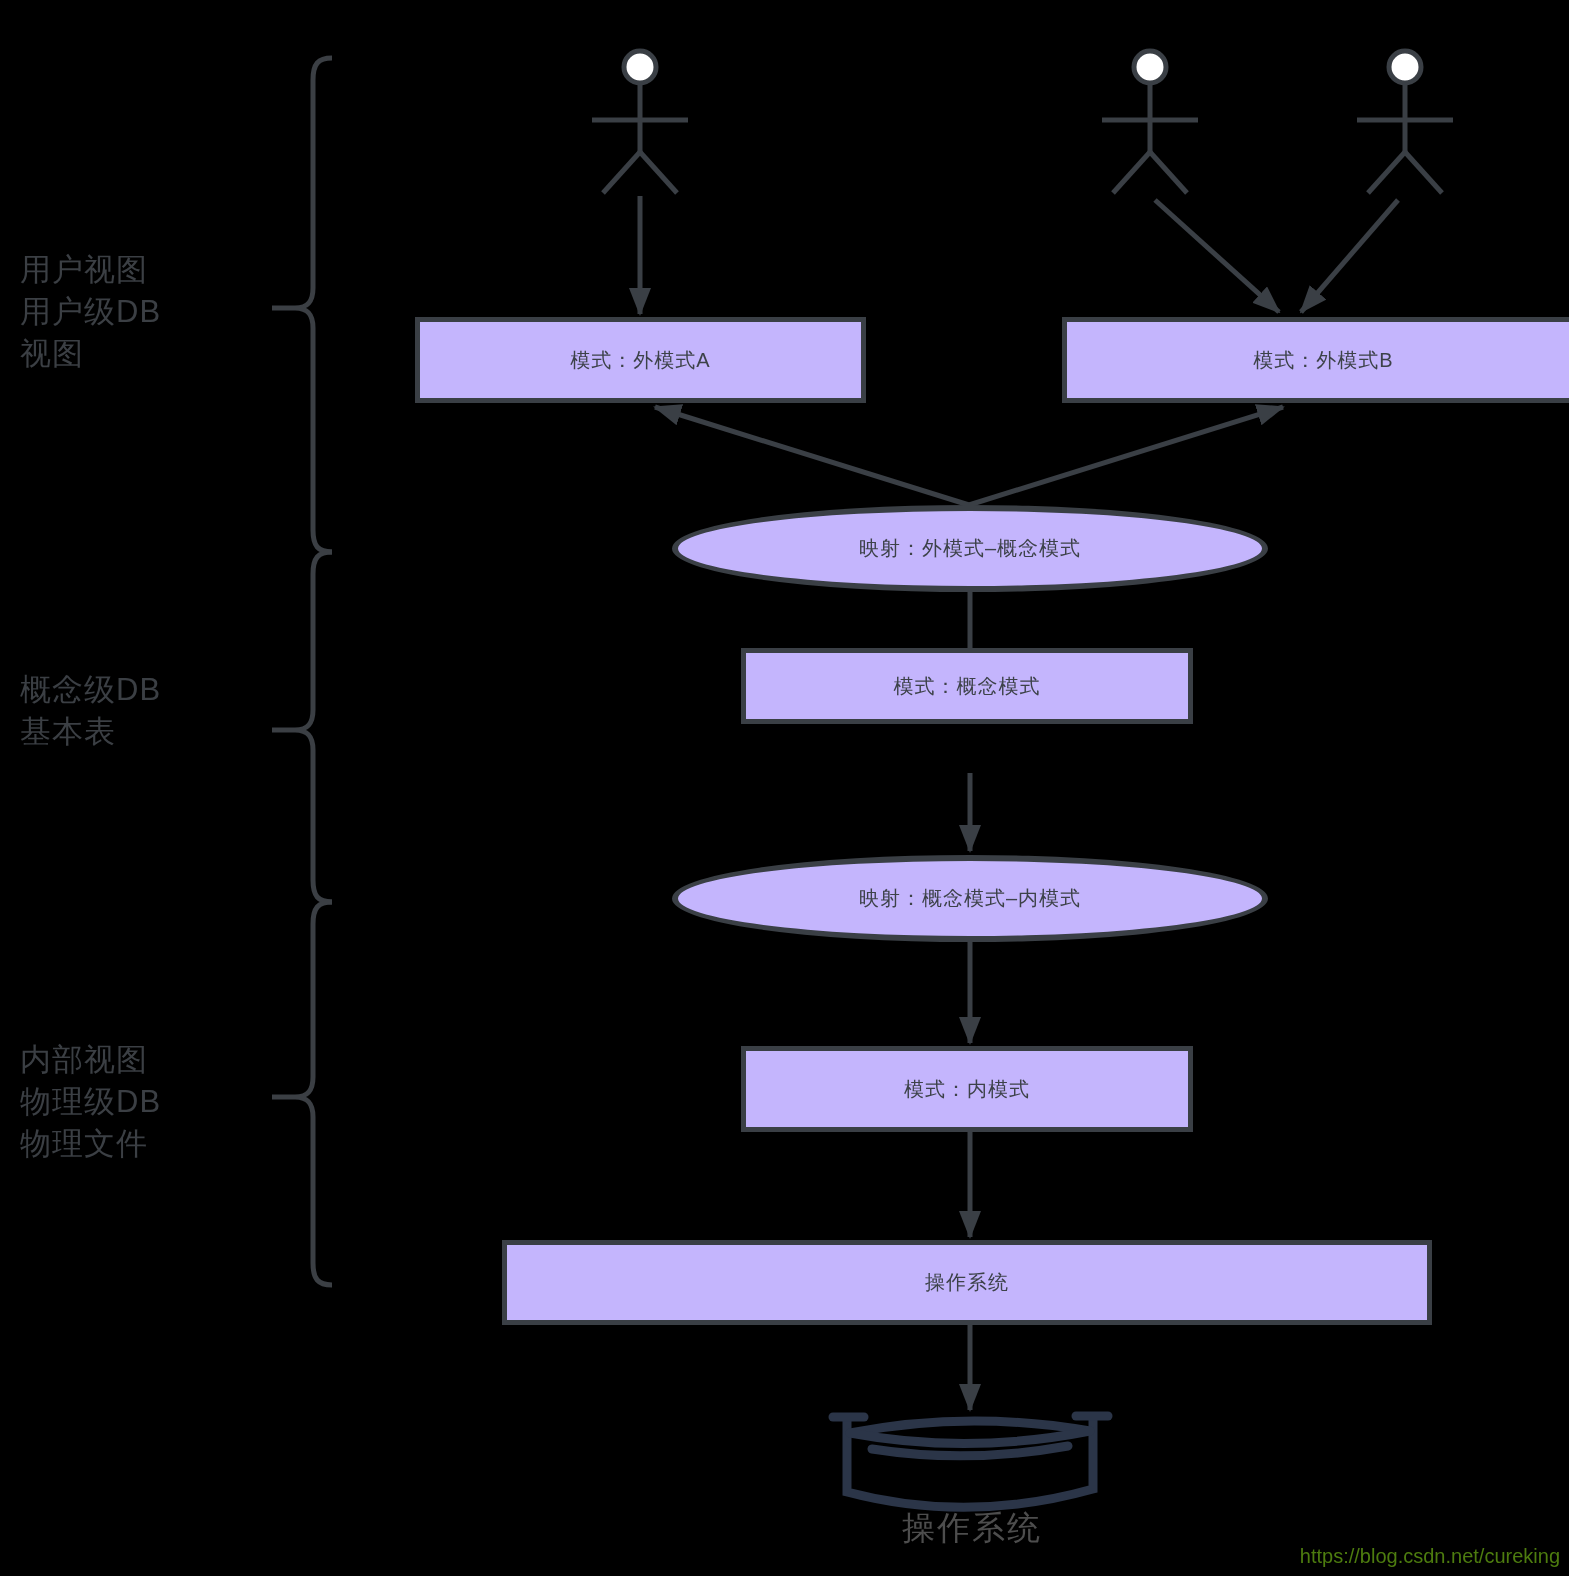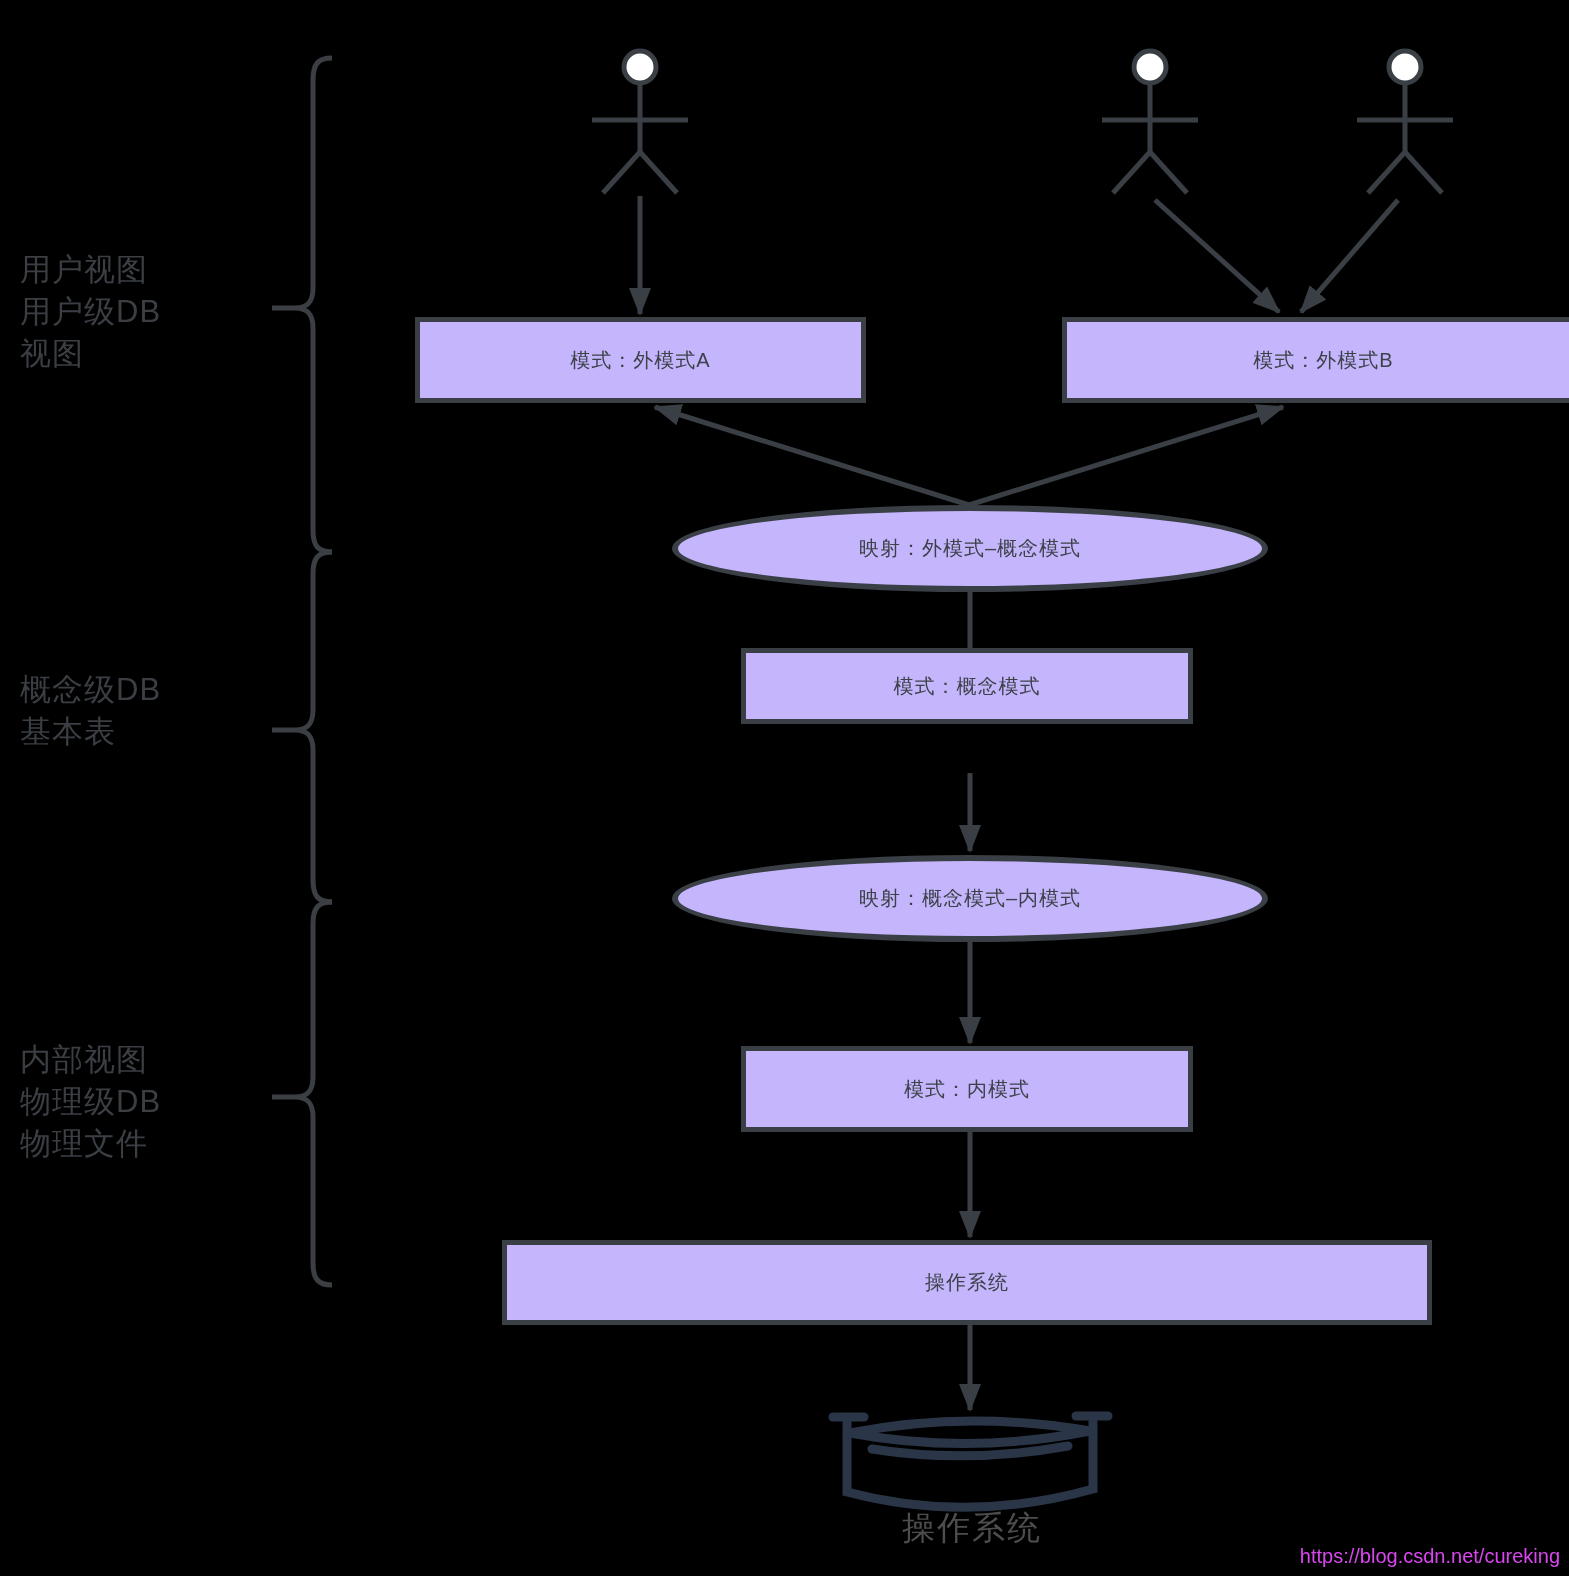--- a/index.html
+++ b/index.html
@@ -17,21 +17,21 @@
   .oval{border-radius:50%;border-width:6px;}
   .side-label{
     position:absolute;left:20px;width:260px;text-align:left;
     color:#3b3f44;font-size:31px;line-height:42px;letter-spacing:1px;
   }
   .cyl-label{
     position:absolute;left:822px;top:1506px;width:300px;text-align:center;
     color:#4d4d4d;font-size:33px;letter-spacing:2px;
   }
   .watermark{
-    position:absolute;right:9px;top:1545px;color:#d946ef;font-size:20px;
+    position:absolute;right:9px;top:1545px;color:#4d7c0f;font-size:20px;
   }
 </style>
 </head>
 <body>
 
 <div class="stage">
 
   <svg width="1569" height="1576" viewBox="0 0 1569 1576">
     <defs>
       <marker id="ah" markerUnits="userSpaceOnUse" markerWidth="28" markerHeight="22" refX="26" refY="11" orient="auto">

